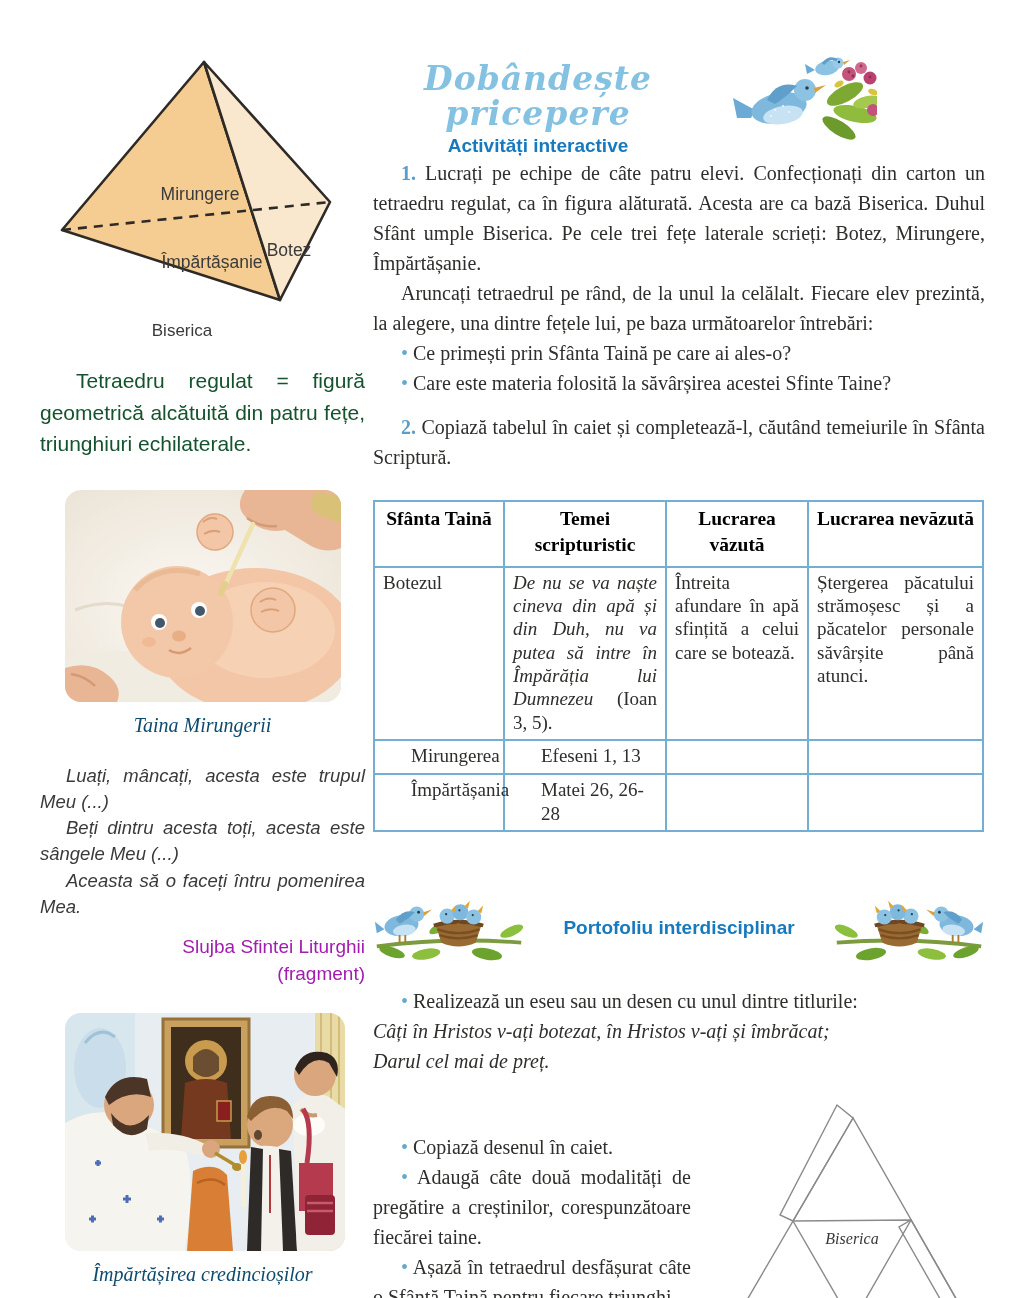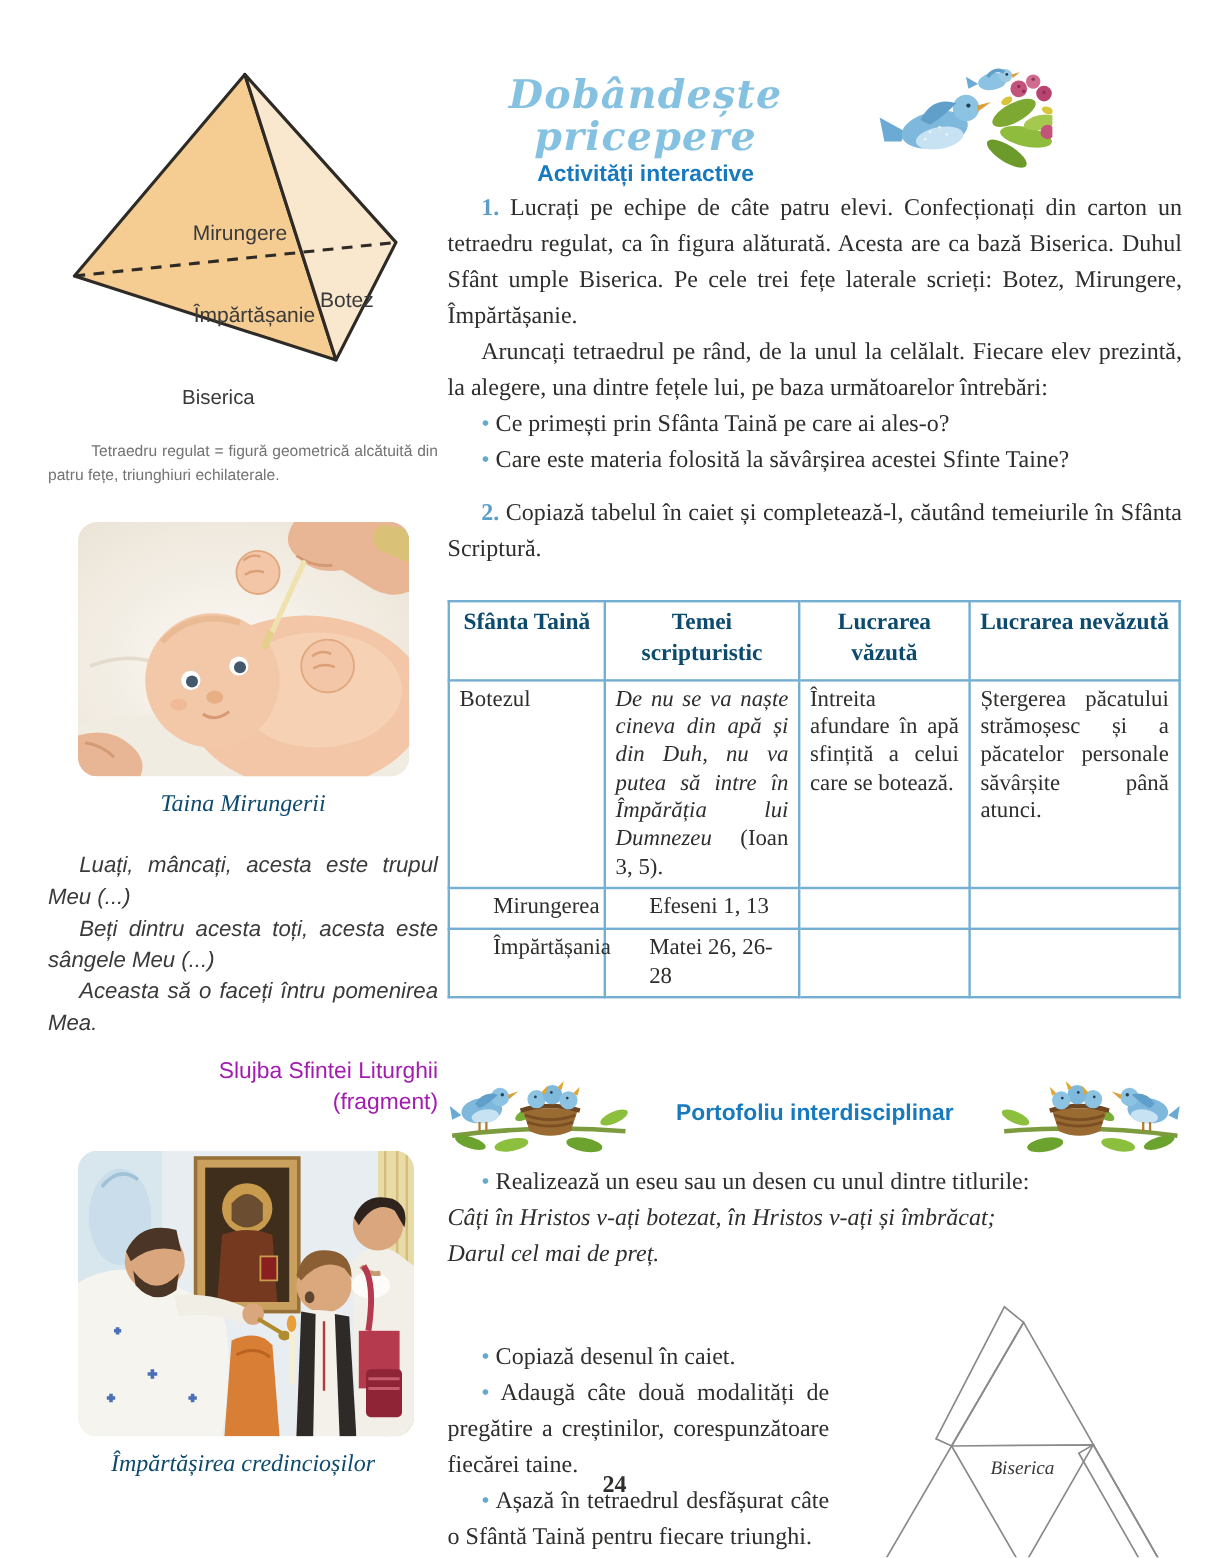--- a/index.html
+++ b/index.html
@@ -12,21 +12,21 @@
 
   
   .left-col { position:absolute; left:40px; top:40px; width:325px; }
   .tetra-wrap { width:300px; margin-left:12px; }
   .tetra-caption {
     text-align:center; font-family:"Liberation Sans", sans-serif;
     font-size:17px; color:#3a3a3a; margin-top:2px; width:260px;
   }
   .definition {
     margin-top:24px; font-family:"Liberation Sans", sans-serif;
-    font-size:13px; line-height:1.5; color:#737373;
+    font-size:21px; line-height:1.5; color:#14532d;
     text-align:justify; text-indent:36px;
   }
   .photo { border-radius:16px; overflow:hidden; display:block; }
   .photo1 { margin:30px 0 0 25px; width:276px; height:212px; }
   .photo-caption {
     text-align:center; font-style:italic; font-size:20px; color:#0c4a6e;
     margin-top:12px;
   }
   .quote-block { margin-top:26px; font-family:"Liberation Sans", sans-serif; }
   .quote-block p {
@@ -67,39 +67,39 @@
 
   
   table.taine {
     width:609px; margin-top:28px; border-collapse:collapse;
     table-layout:fixed;
   }
   table.taine th, table.taine td {
     border:2px solid #74afd3; vertical-align:top; padding:3px 8px 5px 8px;
   }
   table.taine th {
-    color:#0c4a6e; font-size:19.5px; font-weight:bold; text-align:center;
+    color:#000000; font-size:19.5px; font-weight:bold; text-align:center;
     line-height:1.35; padding:4px 4px 7px 4px;
   }
   table.taine td { font-size:19px; line-height:1.23; }
   td.cell-justify { text-align:justify; }
   .scripture { font-style:italic; }
   table.taine tr.short-row td { height:34px;padding-left:36px; }
 
   
   .sec-header2 { display:flex; align-items:center; margin-top:52px; }
   .sec-title-block2 { flex:1; text-align:center; }
   .mirrored { transform:scaleX(-1); }
 
   .p-bullet {
     font-size:20px; line-height:30px; color:#2f2e2c; text-indent:28px;
     text-align:justify;
   }
   .p-bullet .b { color:#66a9ce; }
-  .sec2-first { margin-top:2px; }
+  .sec2-first { margin-top:18px; }
   .italic-line {
     font-size:20px; line-height:30px; font-style:italic; color:#2f2e2c;
   }
 
   .bottom-row { display:flex; margin-top:56px; }
   .bottom-bullets { width:330px; }
   .bottom-bullets p { margin:0; }
   .net-wrap { margin-left:32px; margin-top:-36px; }
 
   .page-number {
@@ -425,14 +425,13 @@
             <polygon points="130,22 10,228 247,227"></polygon>
 
             <polygon points="70,125 188,124 129,227"></polygon>
           </g>
           <text class="serif-it" x="129" y="148" text-anchor="middle" font-size="16" fill="#3a3a3a">Biserica</text>
         </svg>
       </div>
     </div>
   </div>
 
-  <div class="page-number">24</div>
 </div>
 
 </body></html>

